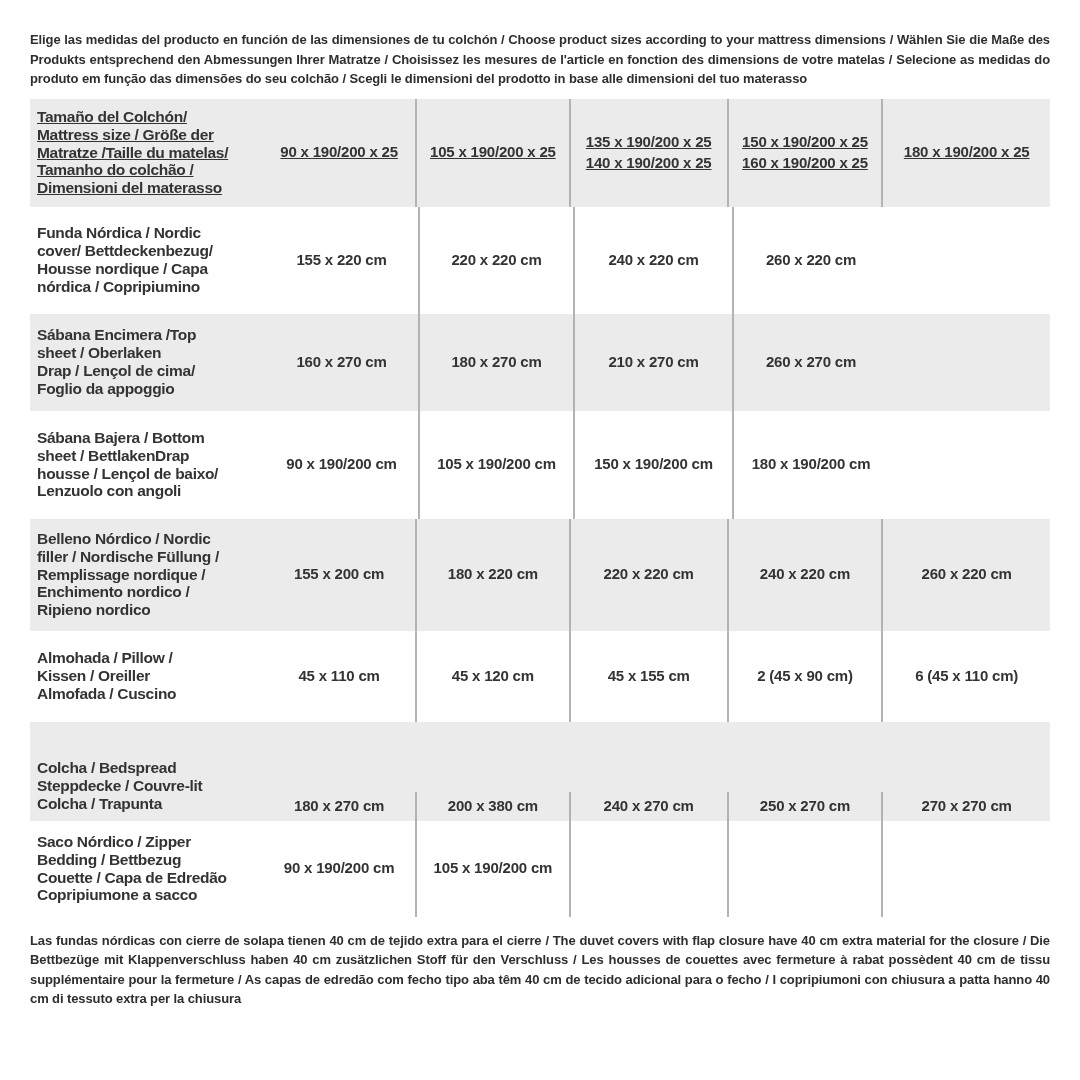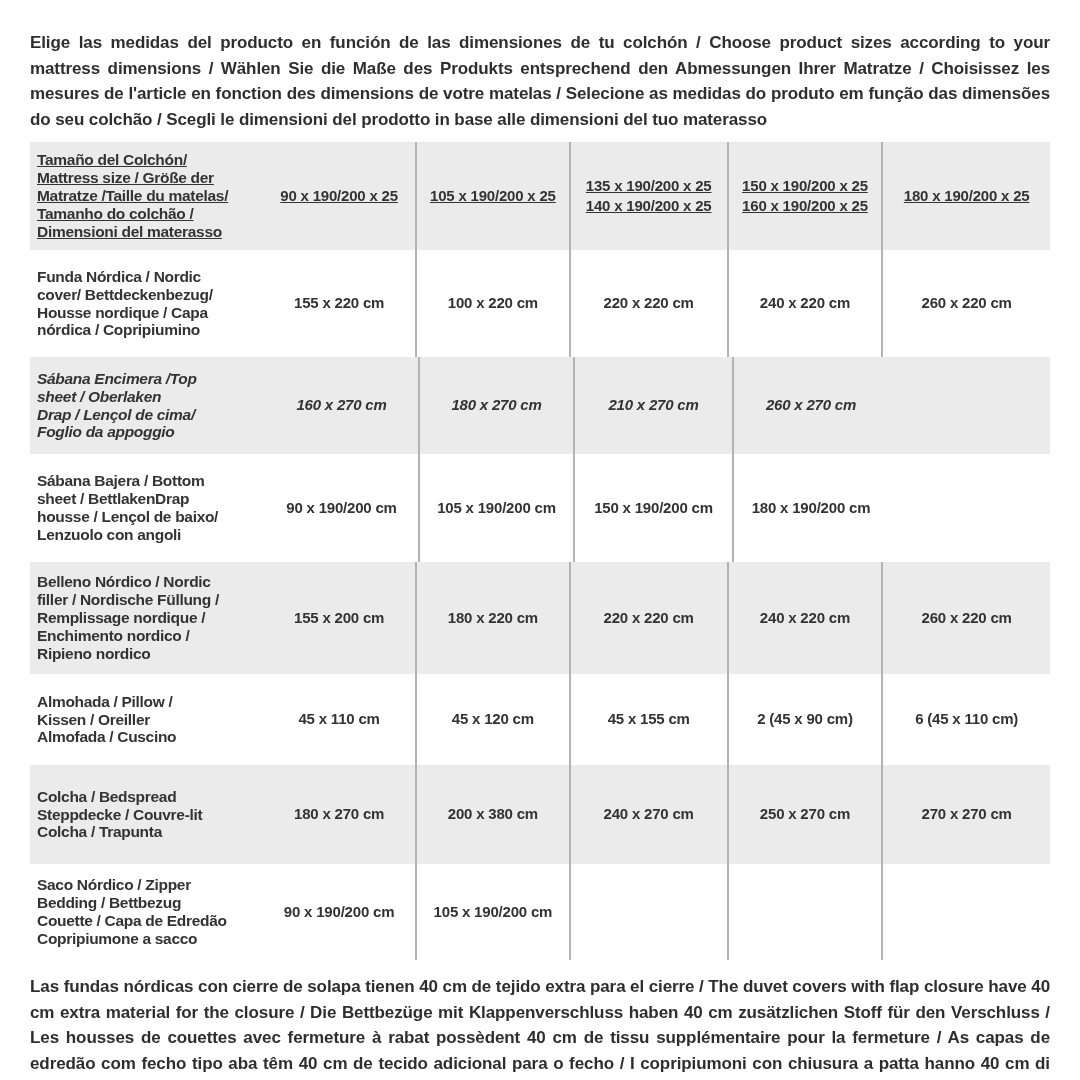--- a/index.html
+++ b/index.html
@@ -5,21 +5,21 @@
   * { box-sizing: border-box; margin: 0; padding: 0; }
   html, body { width: 1080px; height: 1080px; background: #ffffff; }
   body {
     font-family: "Liberation Sans", sans-serif;
     font-weight: bold;
     color: var(--text, #333333);
   }
   .page { padding: 30px 30px 0 30px; }
 
   .intro, .footnote {
-    font-size: 17px;
+    font-size: 13px;
     line-height: 1.5;
     text-align: justify;
     letter-spacing: -0.1px;
     color: #2e2e2e;
   }
   .intro { margin-bottom: 10px; }
   .footnote { margin-top: 14px; }
 
   .size-table { width: 1020px; }
   .trow { display: flex; align-items: stretch; }
@@ -46,25 +46,25 @@
     padding: 4px 2px;
   }
   .cell.value:nth-child(2) { width: 153px; }
   .cell.value:nth-child(3) { width: 155px; border-left: 2px solid var(--separator, #b3b3b3); }
   .cell.value:nth-child(4) { width: 159px; border-left: 2px solid var(--separator, #b3b3b3); }
   .cell.value:nth-child(5) { width: 156px; border-left: 2px solid var(--separator, #b3b3b3); }
   .cell.value:nth-child(6) { width: 170px; border-left: 2px solid var(--separator, #b3b3b3); }
 
   .trow:nth-child(1) { min-height: 108px; text-decoration: underline; }
   .trow:nth-child(2) { min-height: 107px; }
-  .trow:nth-child(3) { min-height: 97px; font-style: italic; }
+  .trow:nth-child(3) { min-height: 97px; }
   .trow:nth-child(4) { min-height: 108px; }
   .trow:nth-child(5) { min-height: 112px; }
   .trow:nth-child(6) { min-height: 91px; }
-  .trow:nth-child(7) { min-height: 99px; }
+  .trow:nth-child(7) { min-height: 99px; align-items: flex-end; }
   .trow:nth-child(8) { min-height: 96px; }
 </style>
 </head>
 <body>
 
 <div class="page">
   <p class="intro">Elige las medidas del producto en función de las dimensiones de tu colchón / Choose product sizes according to your mattress dimensions / Wählen Sie die Maße des Produkts entsprechend den Abmessungen Ihrer Matratze / Choisissez les mesures de l'article en fonction des dimensions de votre matelas / Selecione as medidas do produto em função das dimensões do seu colchão / Scegli le dimensioni del prodotto in base alle dimensioni del tuo materasso</p>
 
   <div class="size-table">
       <div class="trow">
@@ -80,21 +80,20 @@
     <div class="cell value">150 x 190/200 x 25
 160 x 190/200 x 25</div>
     <div class="cell value">180 x 190/200 x 25</div>
   </div>
       <div class="trow">
     <div class="cell label">Funda Nórdica /  Nordic
 cover/ Bettdeckenbezug/
 Housse nordique  / Capa
 nórdica / Copripiumino</div>
     <div class="cell value">155 x 220 cm</div>
-    <div class="cell value">100 x 220 cm</div>
     <div class="cell value">220 x 220 cm</div>
     <div class="cell value">240 x 220 cm</div>
     <div class="cell value">260 x 220 cm</div>
   </div>
       <div class="trow">
     <div class="cell label">Sábana Encimera /Top
 sheet / Oberlaken
 Drap / Lençol de cima/
 Foglio da appoggio</div>
     <div class="cell value">160 x 270 cm</div>

